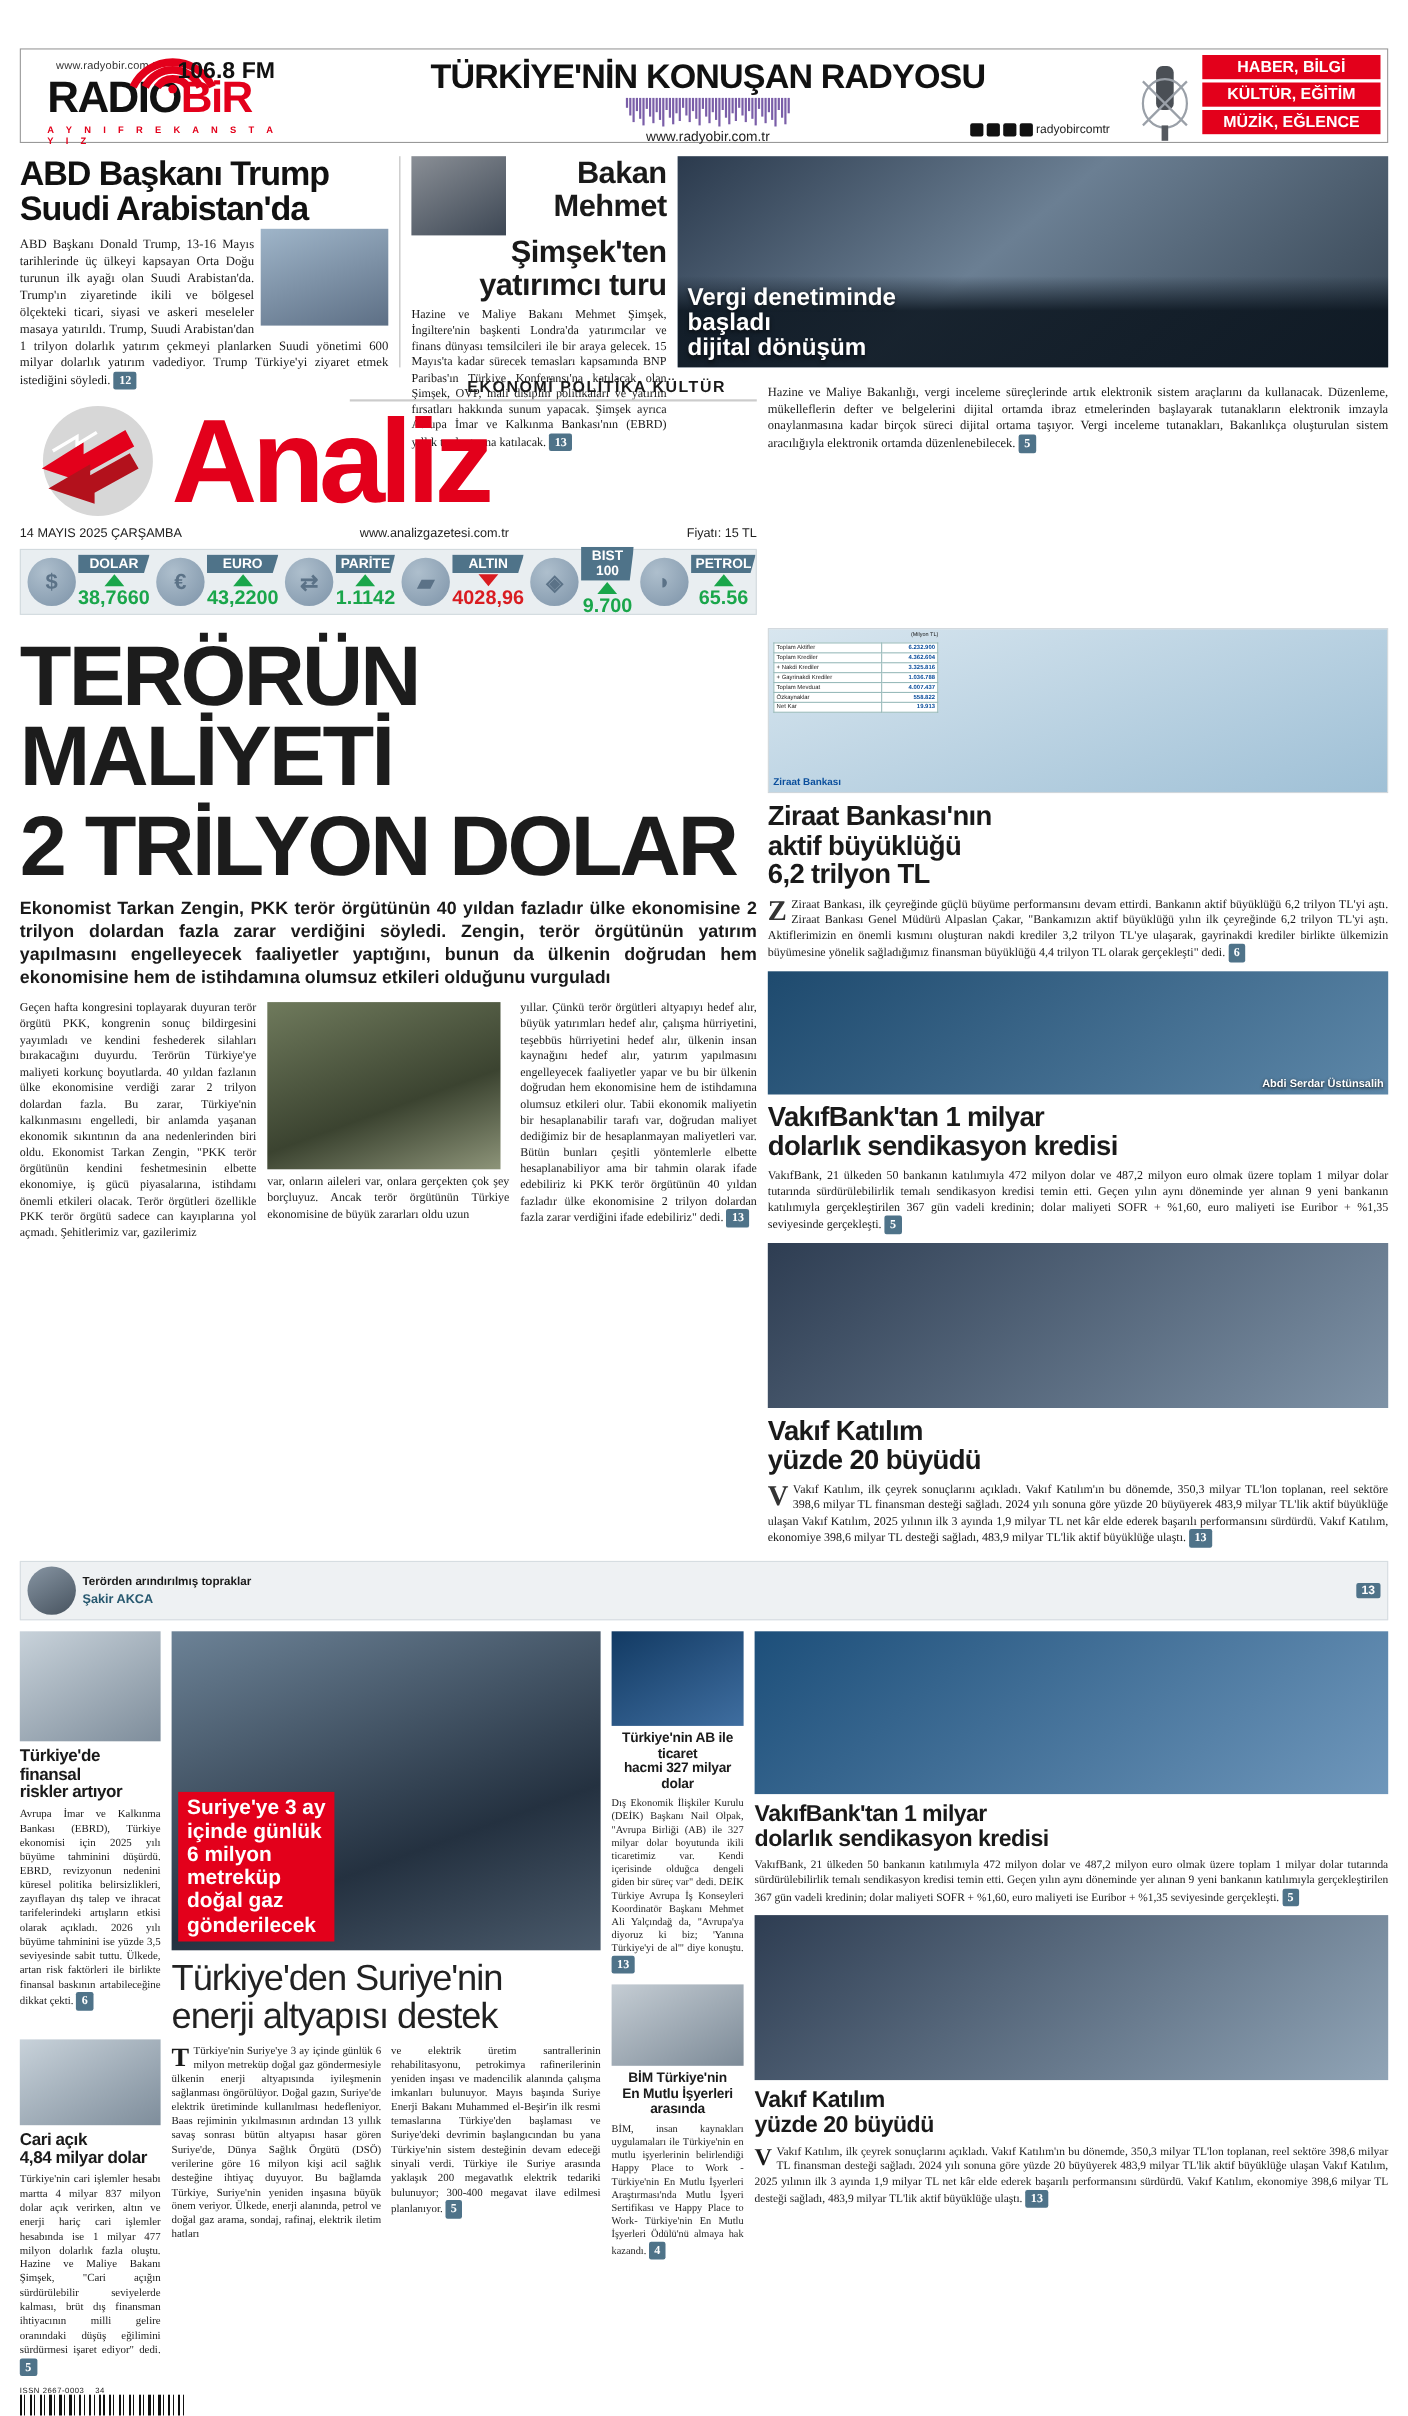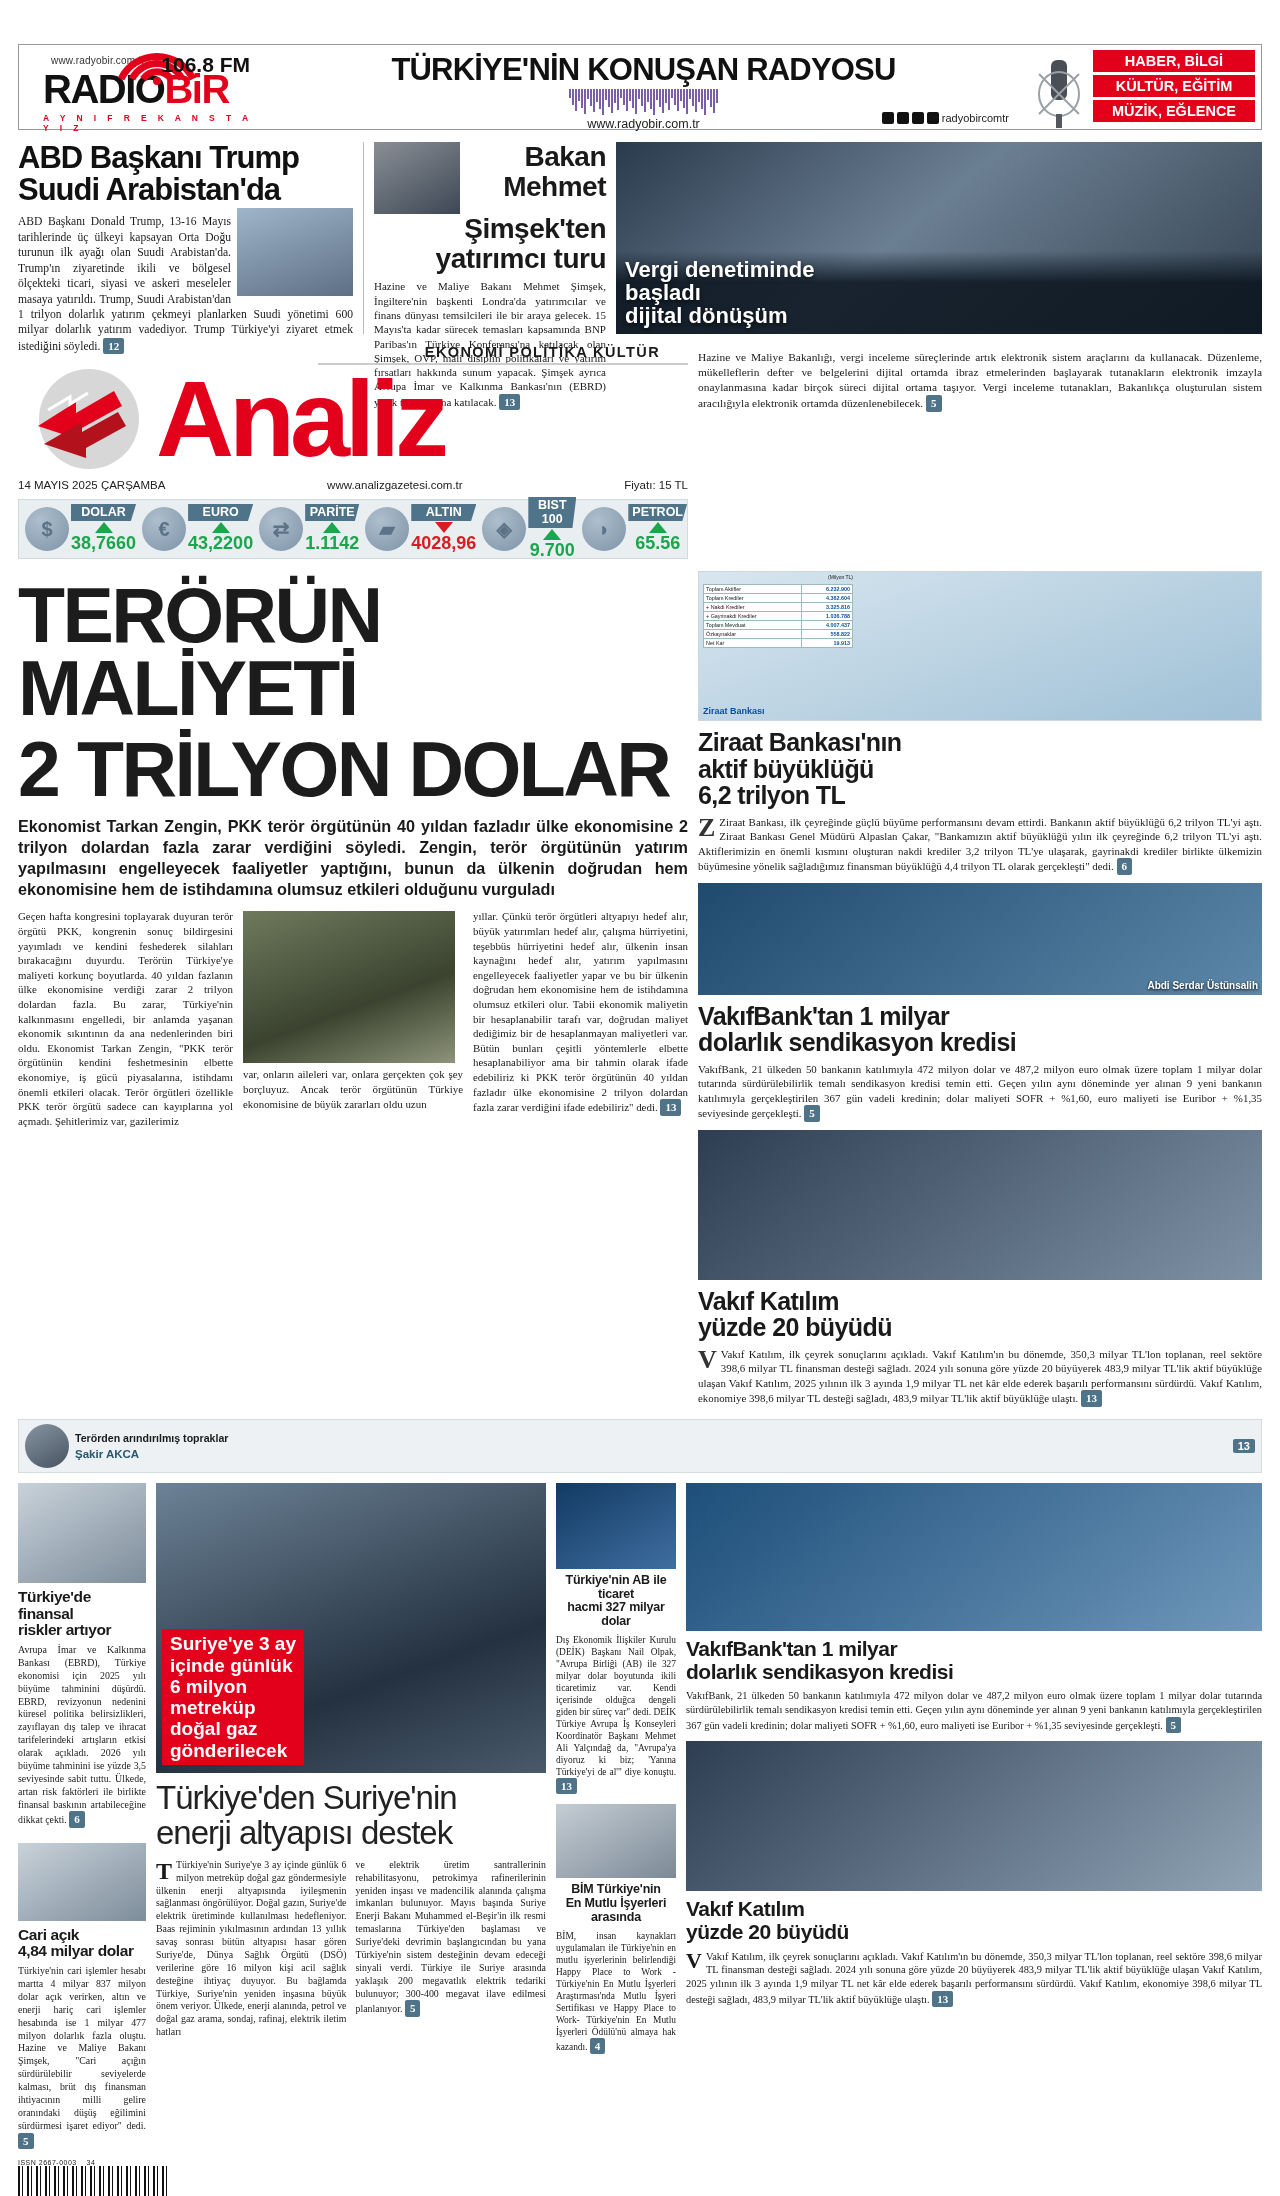--- a/index.html
+++ b/index.html
@@ -423,21 +423,21 @@
   </div>
 
   <div class="lower">
     <div class="lcol">
       <div>
         <div class="lphoto"></div>
         <div class="lhead">Türkiye'de finansal</div>
         <div class="lhead" style="margin-top:0">riskler artıyor</div>
         <div class="ltext"><span>Avrupa İmar ve Kalkınma Bankası (EBRD), Türkiye ekonomisi için 2025 yılı büyüme tahminini düşürdü. EBRD, revizyonun nedenini küresel politika belirsizlikleri, zayıflayan dış talep ve ihracat tarifelerindeki artışların etkisi olarak açıkladı. 2026 yılı büyüme tahminini ise yüzde 3,5 seviyesinde sabit tuttu. Ülkede, artan risk faktörleri ile birlikte finansal baskının artabileceğine dikkat çekti.</span> <span class="pgnum">6</span></div>
       </div>
-      <div style="margin-top:15px">
+      <div style="margin-top:26px">
         <div class="lphoto" style="height:78px"></div>
         <div class="lhead">Cari açık</div>
         <div class="lhead" style="margin-top:0">4,84 milyar dolar</div>
         <div class="ltext"><span>Türkiye'nin cari işlemler hesabı martta 4 milyar 837 milyon dolar açık verirken, altın ve enerji hariç cari işlemler hesabında ise 1 milyar 477 milyon dolarlık fazla oluştu. Hazine ve Maliye Bakanı Şimşek, "Cari açığın sürdürülebilir seviyelerde kalması, brüt dış finansman ihtiyacının milli gelire oranındaki düşüş eğilimini sürdürmesi işaret ediyor" dedi.</span> <span class="pgnum">5</span></div>
       </div>
     </div>
 
     <div class="mcol">
       <div class="mphoto">
         <div class="mcap">

